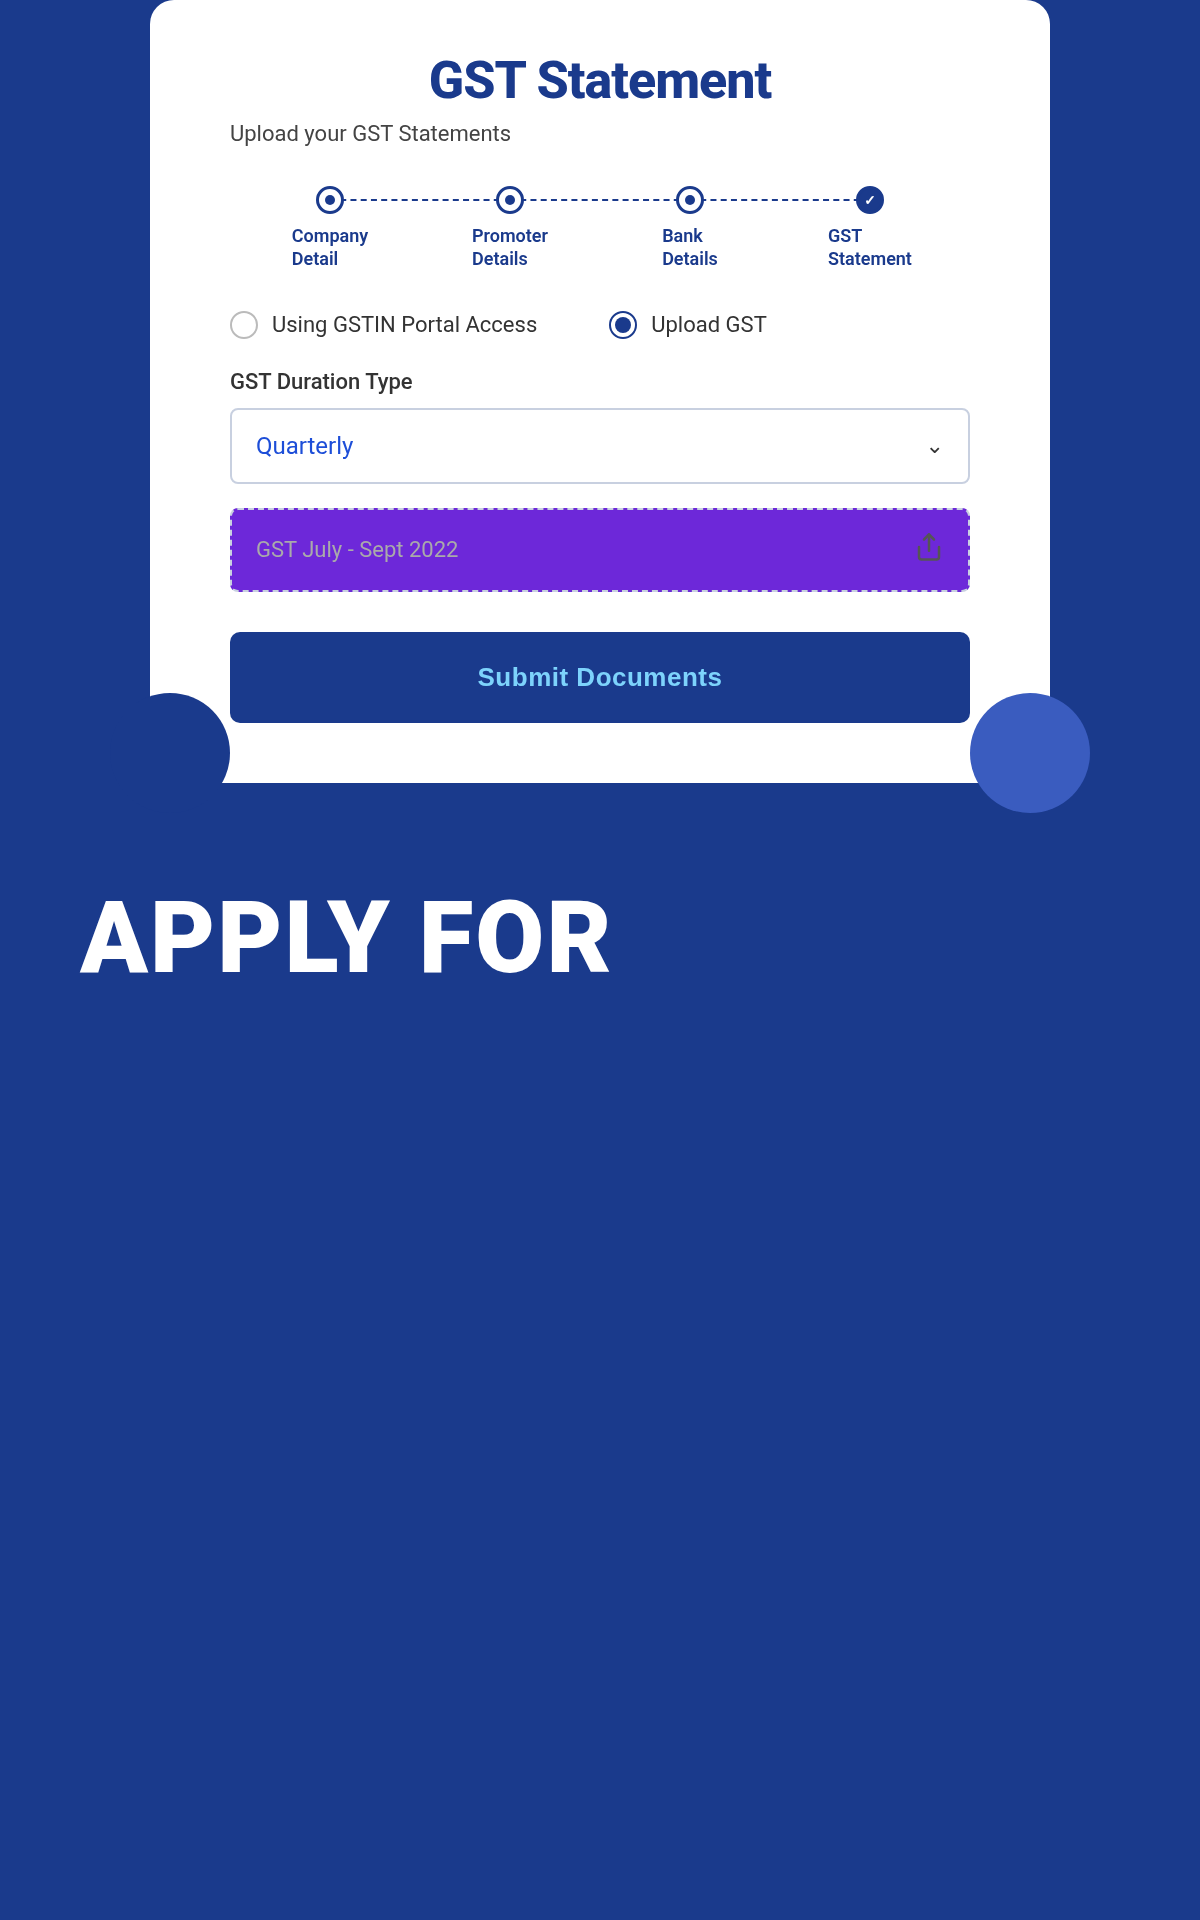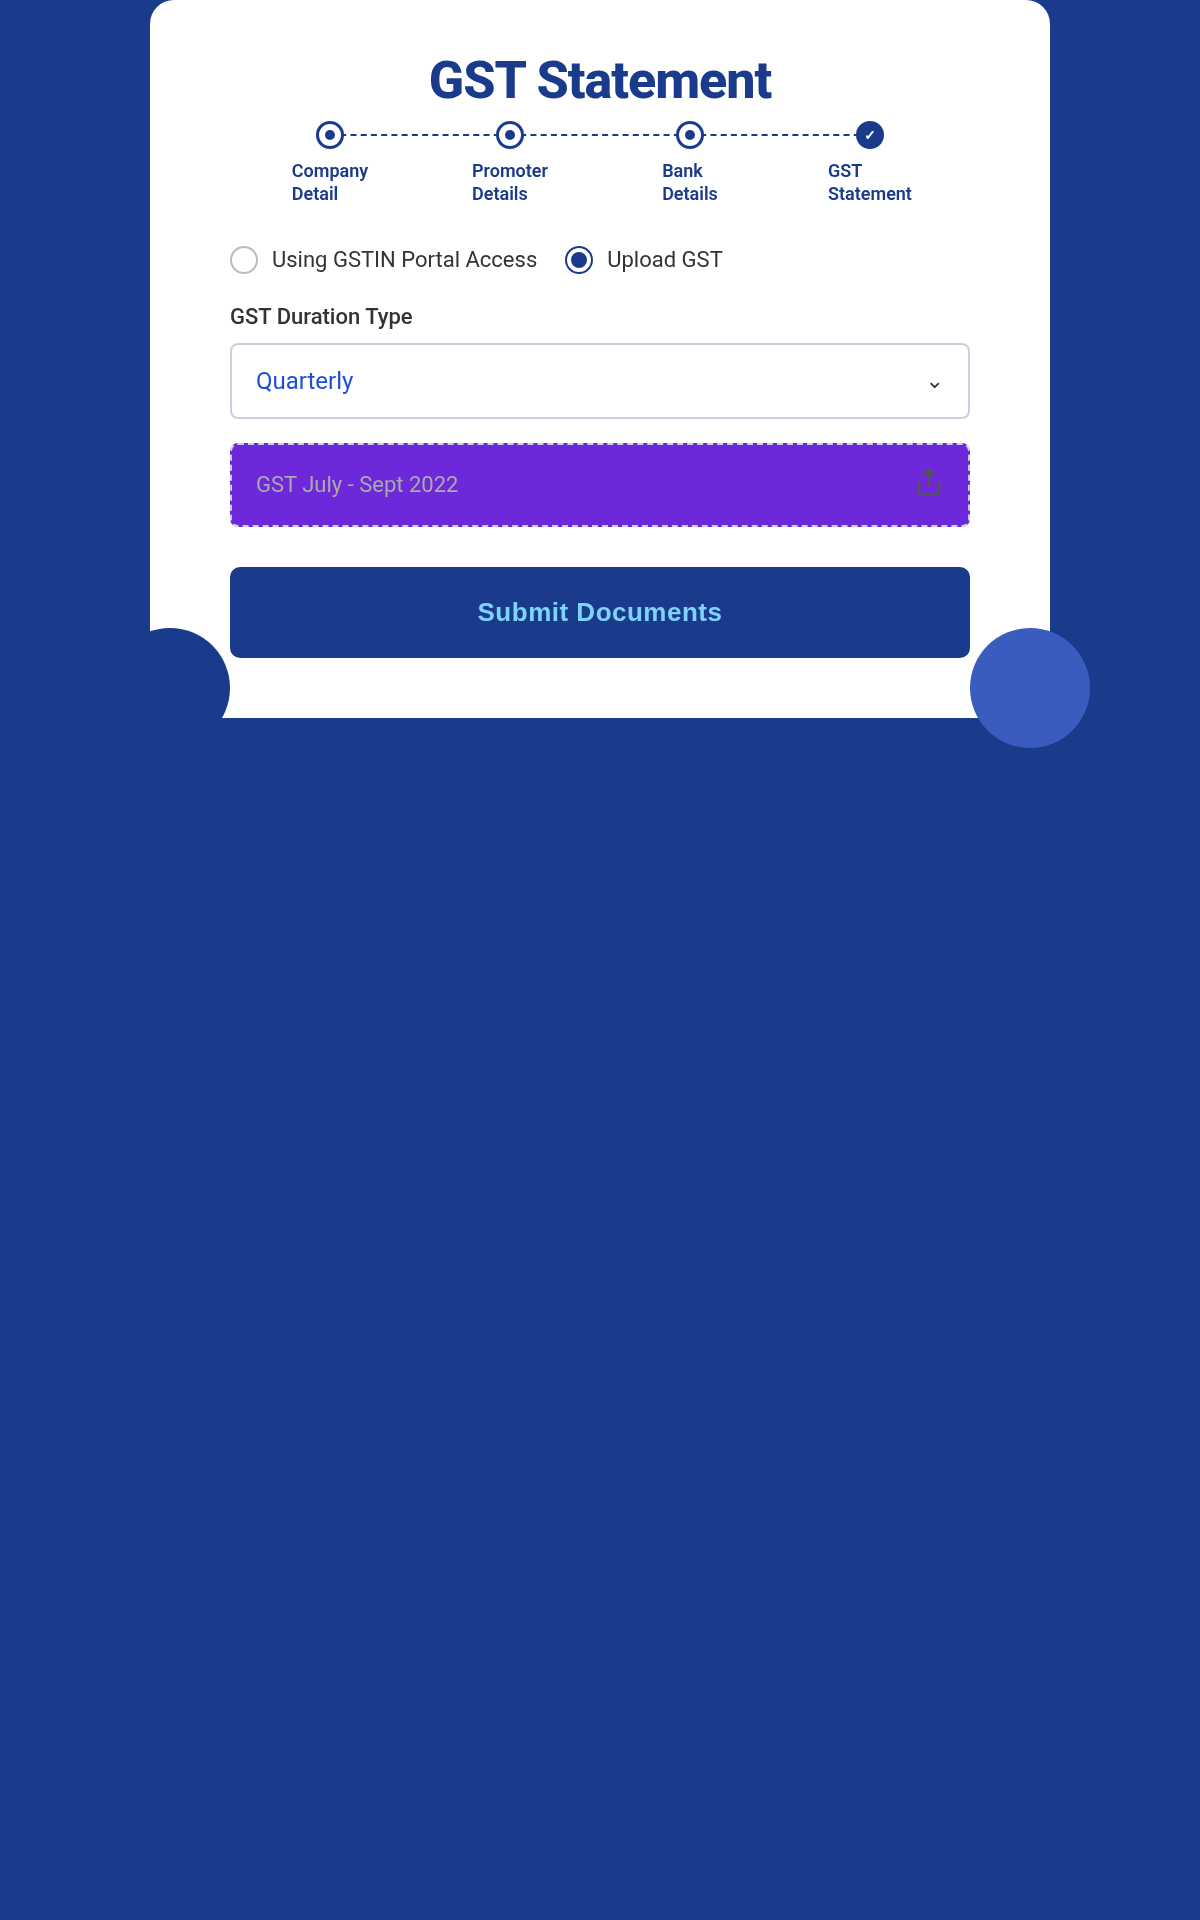--- a/index.html
+++ b/index.html
@@ -125,21 +125,21 @@
       font-weight: 600;
       text-align: left;
       margin-top: 10px;
       line-height: 1.3;
     }
 
     
     .radio-row {
       display: flex;
       align-items: center;
-      gap: 28px;
+      gap: 72px;
       margin-bottom: 30px;
     }
 
     .radio-option {
       display: flex;
       align-items: center;
       gap: 14px;
       cursor: pointer;
     }
 
@@ -278,20 +278,21 @@
     }
   </style>
 </head>
 <body>
 
 <div class="card-wrapper">
   <div class="card">
     <div class="card-inner">
       
       <h1 class="page-title">GST Statement</h1>
+      <p class="subtitle">Upload your GST Statements</p>
 
       
       <div class="stepper">
 
         <div class="step-item">
           <div class="step-circle active">
             <div class="inner-dot"></div>
           </div>
           <div class="step-connector"></div>
           <div class="step-label">Company<br>Detail</div>
@@ -361,13 +362,14 @@
       
       <button class="submit-btn">Submit Documents</button>
     </div>
 
     <div class="bottom-circle-left"></div>
     <div class="bottom-circle-right"></div>
   </div>
 </div>
 
 <div class="bottom-section">
+  <h2 class="big-heading">APPLY FOR</h2>
 </div>
 
 </body></html>

